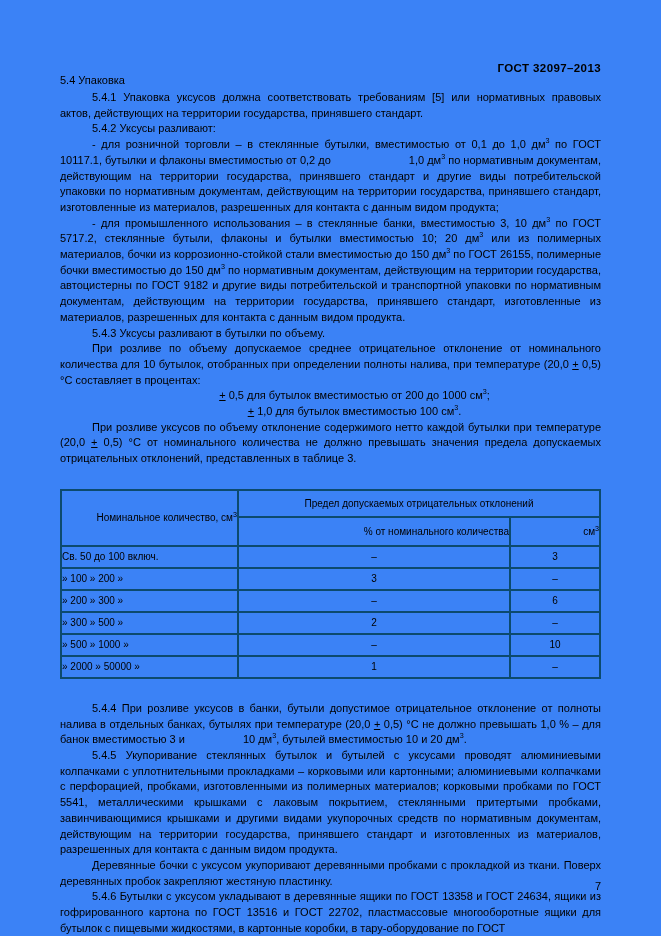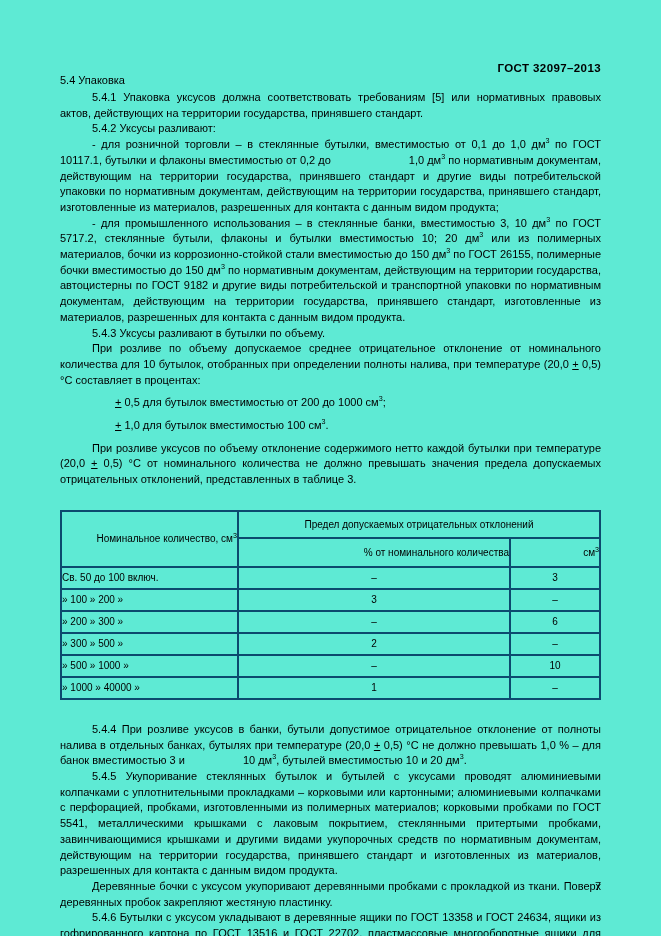--- a/index.html
+++ b/index.html
@@ -9,21 +9,21 @@
     background: #ffffff;
   }
   body {
     font-family: "Liberation Sans", sans-serif;
     color: #000000;
   }
   .page {
     position: relative;
     width: 661px;
     height: 936px;
-    background: #5eead4;
+    background: #3b82f6;
     overflow: hidden;
     box-sizing: border-box;
   }
   .content {
     position: absolute;
     left: 60px;
     top: 0;
     width: 541px;
   }
   
@@ -54,23 +54,23 @@
   p.dash {
     font-size: 11px;
     line-height: 15.7px;
     margin: 0;
     text-align: justify;
     text-indent: 32px;
   }
   p.item {
     font-size: 11px;
     line-height: 15.7px;
-    margin: 7px;
+    margin: 0;
     text-indent: 48px;
-    text-align: left;
+    text-align: center;
   }
   sup {
     font-size: 7.2px;
     vertical-align: super;
     line-height: 0;
   }
   .pm {
     text-decoration: underline;
     text-underline-offset: 1px;
   }
@@ -213,21 +213,21 @@
           <td class="cell-left">»  300   »  500    »</td>
           <td class="cell-mid">2</td>
           <td class="cell-right">–</td>
         </tr>
         <tr>
           <td class="cell-left">»  500   »  1000   »</td>
           <td class="cell-mid">–</td>
           <td class="cell-right">10</td>
         </tr>
         <tr>
-          <td class="cell-left">»  1000 »  40000   »</td>
+          <td class="cell-left">»  2000 »  50000   »</td>
           <td class="cell-mid">1</td>
           <td class="cell-right">–</td>
         </tr>
       </tbody>
     </table>
 
     <div style="height:22px"></div>
 
     <p class="para"><span>5.4.4 При розливе уксусов в банки, бутыли допустимое отрицательное отклонение от полноты налива в отдельных банках, бутылях при температуре (20,0 </span><span class="pm">+</span><span> 0,5) </span><span>°</span><span>С не должно превышать 1,0 % – для банок вместимостью 3 и</span><span class="wide-space-sm"></span><span>10 дм</span><sup>3</sup><span>, бутылей вместимостью 10 и  20 дм</span><sup>3</sup><span>.</span></p>
 

